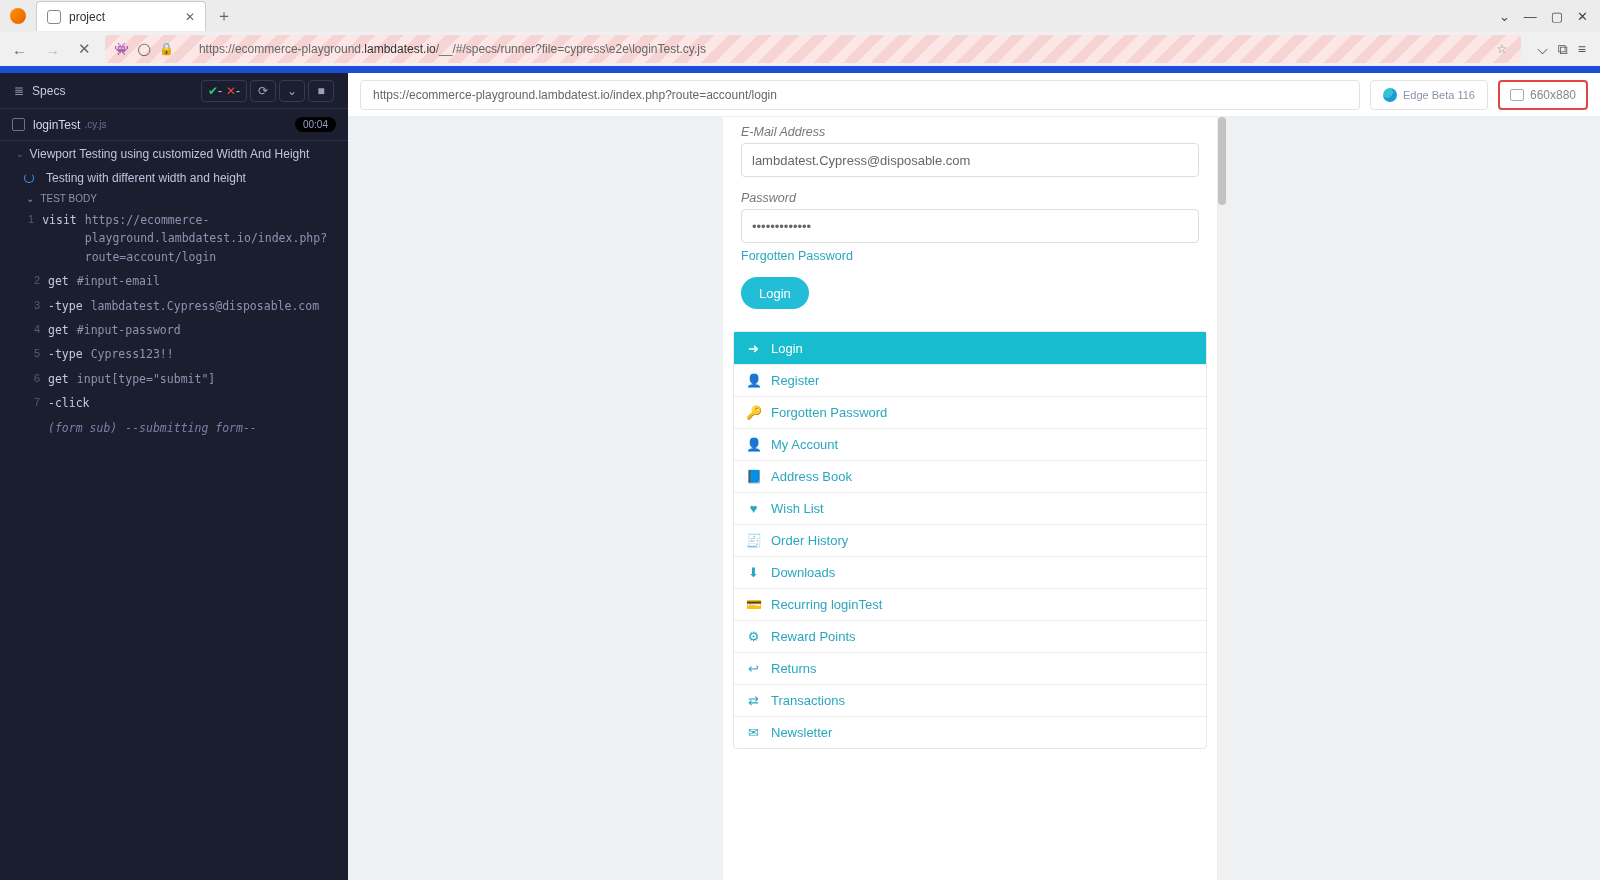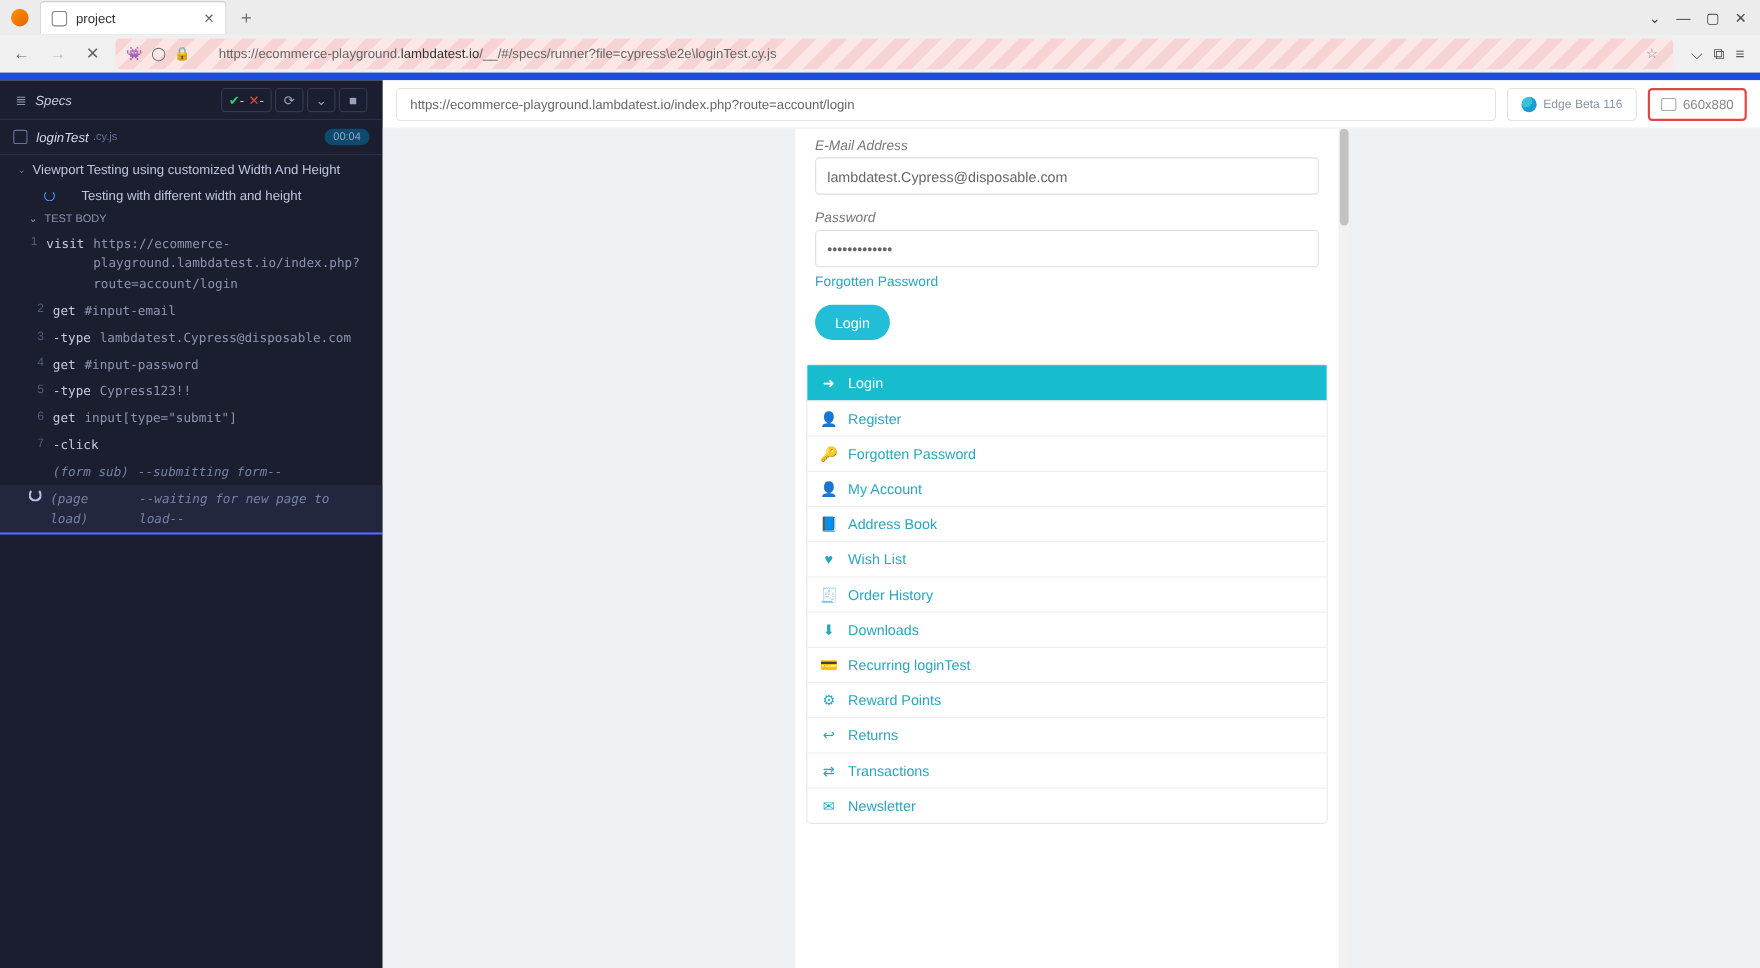--- a/index.html
+++ b/index.html
@@ -36,37 +36,37 @@
 .url-wrap .lock{font-size:12px;}
 .url-text{flex:1;text-align:left;padding-left:17px;}
 .url-text .bold{color:#333;font-weight:500;}
 .star{margin-right:4px;color:#888;}
 .rt-icons{display:flex;gap:10px;color:#555;padding:0 6px;font-size:14px;}
 
 .app{display:flex;height:calc(880px - 66px);}
 .sidebar{width:348px;background:#1b1e2e;color:#c7cbe0;display:flex;flex-direction:column;font-size:12px;overflow:hidden;}
 .sb-top{display:flex;align-items:center;height:36px;padding:0 14px;border-bottom:1px solid #2c3046;}
 .sb-top .menu-ico{color:#8e93b1;margin-right:8px;}
-.sb-top .title{flex:1;color:#c7cbe0;font-style:italic;}
+.sb-top .title{flex:1;color:#c7cbe0;}
 .pill-group{display:flex;align-items:center;gap:3px;}
 .pill{display:flex;align-items:center;justify-content:center;border-radius:4px;height:22px;min-width:26px;cursor:pointer;}
 .pill.bordered{border:1px solid #343959;height:22px;padding:0 6px;}
 .pill .chk{color:#2ecc71;}
 .pill .xx{color:#e74c3c;margin-left:4px;}
 .pill .reload{color:#9aa0c4;}
 .pill .caret{color:#9aa0c4;}
 .pill .stop{color:#9aa0c4;}
 .sb-spec{display:flex;align-items:center;height:32px;padding:0 12px;border-bottom:1px solid #2c3046;gap:8px;}
 .sb-spec .file-ico{width:13px;height:13px;border:1px solid #6a6f99;border-radius:2px;}
-.sb-spec .sname{color:#d4d7ea;font-style:italic;}
+.sb-spec .sname{color:#d4d7ea;}
 .sb-spec .sext{color:#6a6f99;font-size:10px;margin-left:-4px;}
-.sb-spec .time{margin-left:auto;background:#0c4a6e;border-radius:10px;padding:2px 8px;font-size:10px;color:#9aa0c4;}
+.sb-spec .time{margin-left:auto;background:#000000;border-radius:10px;padding:2px 8px;font-size:10px;color:#9aa0c4;}
 .sb-desc{padding:6px 16px;color:#bfc3de;display:flex;align-items:center;gap:6px;}
 .sb-desc .car{color:#6a6f99;font-size:9px;}
-.sb-item{display:flex;align-items:center;gap:24px;padding:4px 40px;color:#bfc3de;}
+.sb-item{display:flex;align-items:center;gap:12px;padding:4px 24px;color:#bfc3de;}
 .sb-item .spin{width:10px;height:10px;border:1.5px solid #4b90ff;border-top-color:transparent;border-radius:50%;}
 .sb-body{display:flex;align-items:center;gap:6px;padding:4px 26px;color:#8e93b1;font-size:10px;}
 .cmd-list{font-family:ui-monospace,Menlo,Consolas,monospace;font-size:11.5px;}
 .cmd{display:flex;gap:8px;padding:3px 10px 3px 28px;line-height:1.6;}
 .cmd .n{width:12px;text-align:right;color:#555b82;font-family:sans-serif;font-size:11px;}
 .cmd .kw{color:#c7cbe0;}
 .cmd .arg{color:#8e93b1;}
 .cmd.meta .kw{color:#7880a8;font-style:italic;}
 .cmd.meta .arg{color:#7880a8;font-style:italic;}
 .cmd.active{background:#22273d;border-bottom:2px solid #5866ff;}
@@ -210,25 +210,20 @@
         <div class="cmd">
           <span class="n">7</span>
           <span class="kw">-click</span>
           <span class="arg"></span>
         </div>
         <div class="cmd meta">
           <span class="n"></span>
           <span class="kw">(form sub)</span>
           <span class="arg">--submitting form--</span>
         </div>
-        <div class="cmd meta active">
-          <span class="spin"></span>
-          <span class="kw">(page load)</span>
-          <span class="arg">--waiting for new page to load--</span>
-        </div>
       </div>
   </div>
 
   <div class="main">
     <div class="m-top">
       <div class="m-url">
         <span>https://ecommerce-playground.lambdatest.io/index.php?route=account/login</span>
       </div>
       <div class="m-browser">
         <span class="edge"></span>

